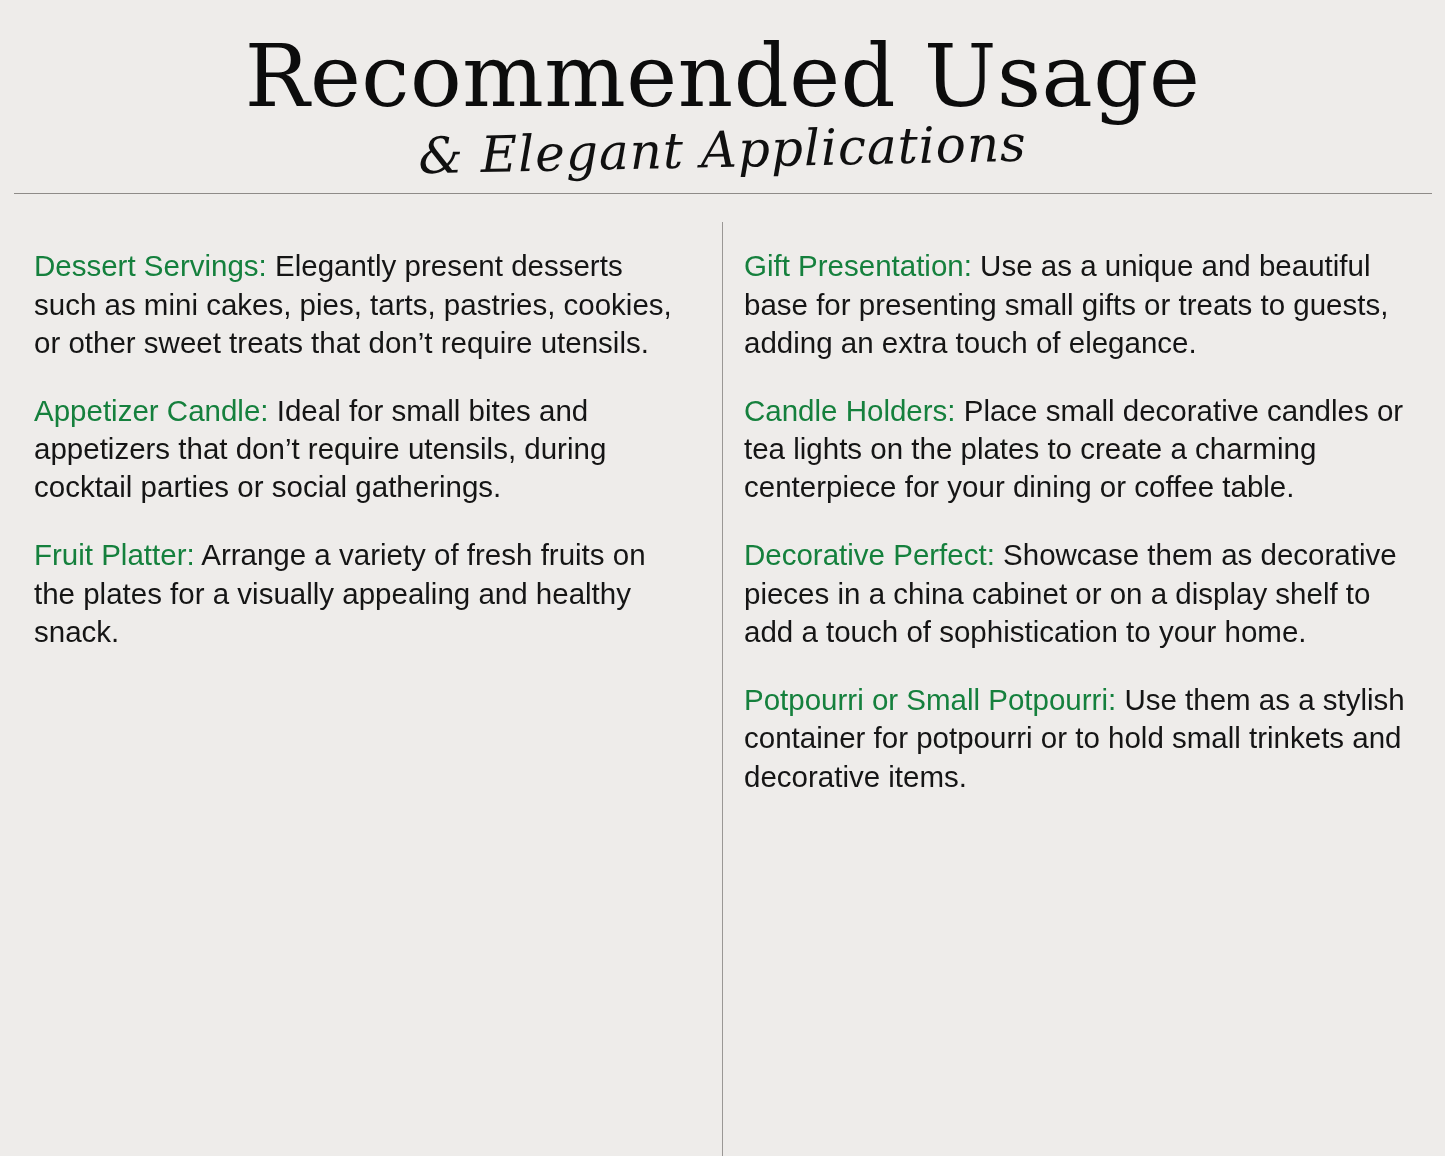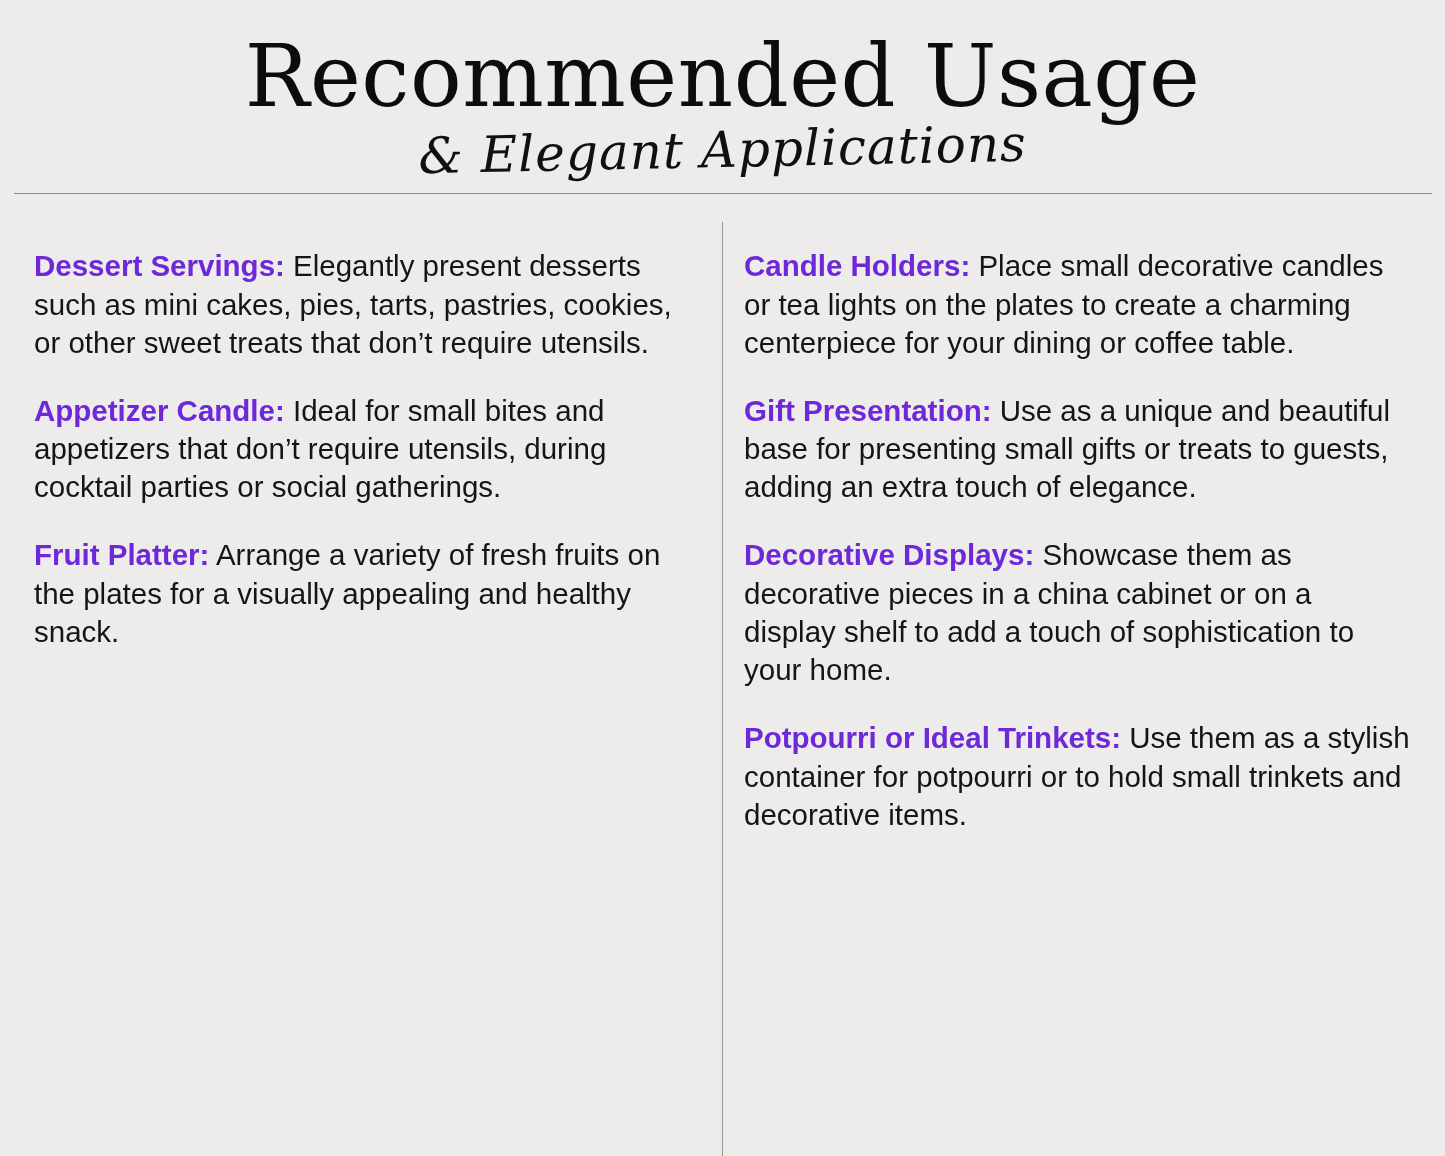--- a/index.html
+++ b/index.html
@@ -80,22 +80,22 @@
   .entry {
     margin-bottom: 26px;
     font-size: 29.5px;
     line-height: 1.30;
     color: #151515;
   }
   .entry:last-child {
     margin-bottom: 0;
   }
   .entry .lead {
-    font-weight: bold;
-    color: #6d28d9;
+    font-weight: normal;
+    color: #15803d;
   }
   .entry .body {
     font-weight: normal;
   }
 </style>
 </head>
 <body>
 
 <div class="page">
 
@@ -116,27 +116,27 @@
       </p>
       <p class="entry">
         <span class="lead">Fruit Platter:</span><span class="body"> Arrange a variety of fresh fruits on the plates for a visually appealing and healthy snack.</span>
       </p>
     </div>
 
     <div class="divider"></div>
 
     <div class="col col-right">
       <p class="entry">
+        <span class="lead">Gift Presentation:</span><span class="body"> Use as a unique and beautiful base for presenting small gifts or treats to guests, adding an extra touch of elegance.</span>
+      </p>
+      <p class="entry">
         <span class="lead">Candle Holders:</span><span class="body"> Place small decorative candles or tea lights on the plates to create a charming centerpiece for your dining or coffee table.</span>
       </p>
       <p class="entry">
-        <span class="lead">Gift Presentation:</span><span class="body"> Use as a unique and beautiful base for presenting small gifts or treats to guests, adding an extra touch of elegance.</span>
+        <span class="lead">Decorative Perfect:</span><span class="body"> Showcase them as decorative pieces in a china cabinet or on a display shelf to add a touch of sophistication to your home.</span>
       </p>
       <p class="entry">
-        <span class="lead">Decorative Displays:</span><span class="body"> Showcase them as decorative pieces in a china cabinet or on a display shelf to add a touch of sophistication to your home.</span>
-      </p>
-      <p class="entry">
-        <span class="lead">Potpourri or Ideal Trinkets:</span><span class="body"> Use them as a stylish container for potpourri or to hold small trinkets and decorative items.</span>
+        <span class="lead">Potpourri or Small Potpourri:</span><span class="body"> Use them as a stylish container for potpourri or to hold small trinkets and decorative items.</span>
       </p>
     </div>
 
   </div>
 </div>
 
 </body></html>

